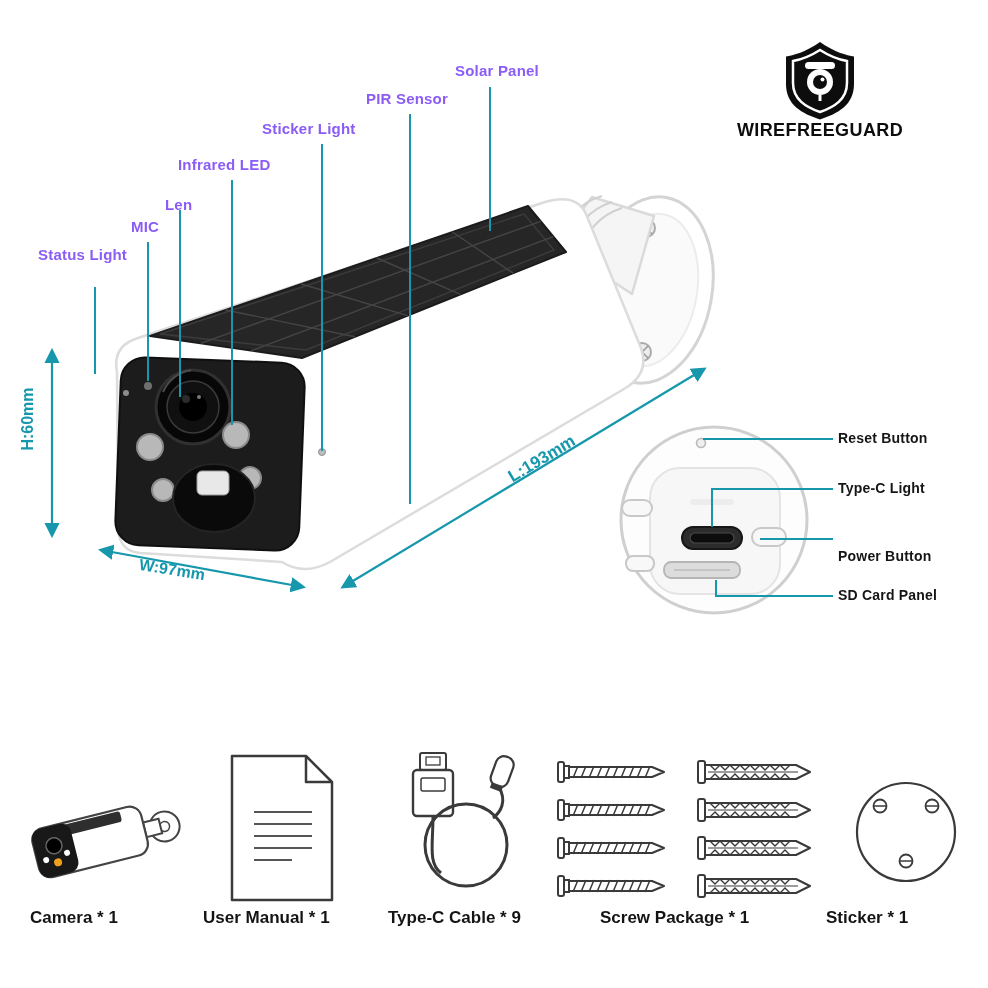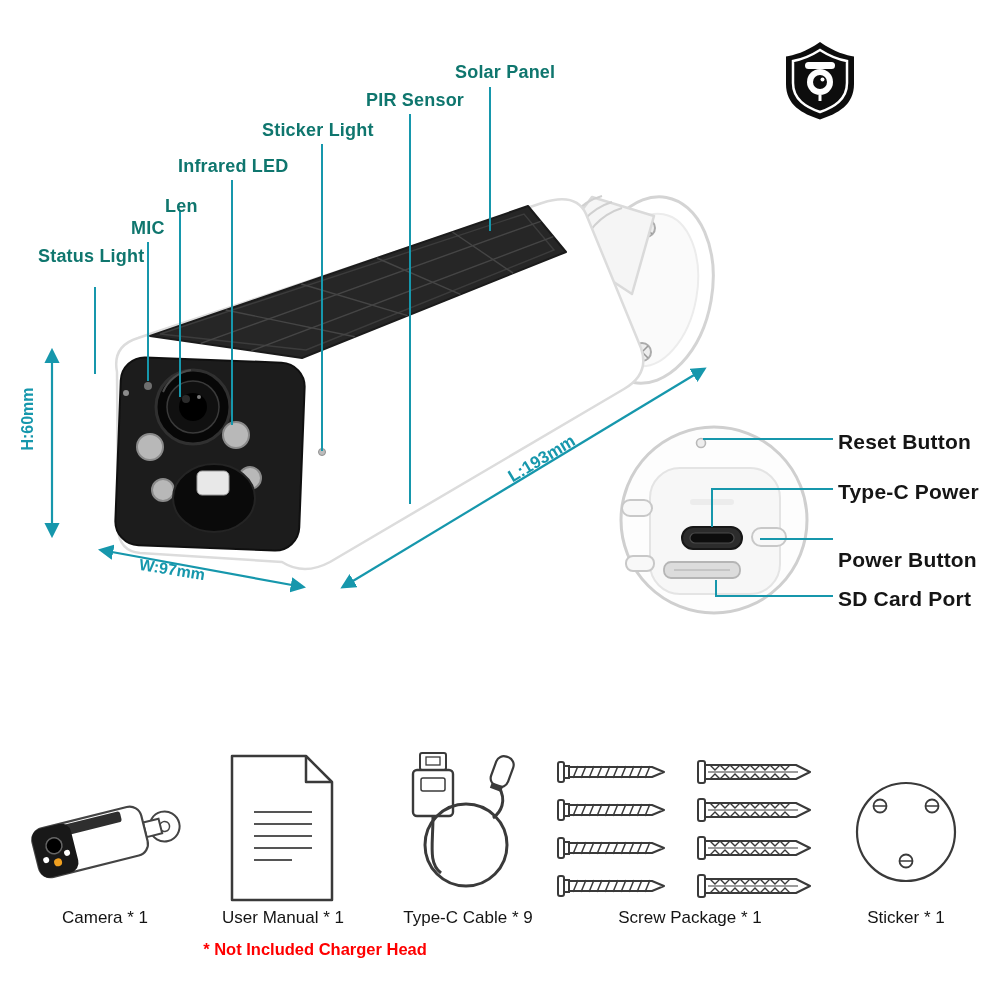--- a/index.html
+++ b/index.html
@@ -2,37 +2,37 @@
 <html><head>
 <meta charset="utf-8">
 <style>
   html,body{margin:0;padding:0;background:#fff;}
   .canvas{
     position:relative;width:988px;height:988px;background:#ffffff;
     font-family:"Liberation Sans", sans-serif;overflow:hidden;
   }
   .canvas svg.art{position:absolute;left:0;top:0;z-index:1;}
   .lbl{
-    position:absolute;z-index:2;font-size:18px;font-weight:600;color:#0f766e;
+    position:absolute;z-index:2;font-size:15px;font-weight:600;color:#8b5cf6;
     letter-spacing:.2px;white-space:nowrap;
   }
   .back-lbl{
-    position:absolute;z-index:2;font-size:21px;font-weight:600;color:#151515;
+    position:absolute;z-index:2;font-size:14px;font-weight:600;color:#151515;
     letter-spacing:.2px;white-space:nowrap;
   }
   .dim{
     position:absolute;z-index:2;font-size:16px;font-weight:700;color:#1697ac;
     text-align:center;white-space:nowrap;
   }
   .dim-h{left:-16px;top:410px;width:88px;transform:rotate(-90deg);}
   .dim-w{left:124px;top:561px;width:96px;transform:rotate(9deg);}
   .dim-l{left:490px;top:449px;width:104px;transform:rotate(-31deg);font-size:17px;}
   .item-lbl{
-    position:absolute;z-index:2;font-size:17px;font-weight:400;color:#141414;
-    text-align:center;white-space:nowrap;top:908px;
+    position:absolute;z-index:2;font-size:17px;font-weight:700;color:#141414;
+    text-align:left;white-space:nowrap;top:908px;
   }
   .note{
     position:absolute;z-index:2;left:155px;top:940px;width:320px;text-align:center;
     font-size:16.5px;font-weight:600;color:#fe0000;white-space:nowrap;
   }
   .brand{
     position:absolute;z-index:2;left:718px;top:120px;width:204px;text-align:center;
     font-size:18px;font-weight:800;color:#0d0d0d;letter-spacing:.4px;white-space:nowrap;
   }
 </style>
@@ -239,39 +239,39 @@
       <circle cx="906" cy="832" r="49" stroke-width="2.2"></circle>
       <circle cx="880" cy="806" r="6.5" stroke-width="1.8"></circle>
       <line x1="873" y1="806" x2="887" y2="806" stroke-width="1.5"></line>
       <circle cx="932" cy="806" r="6.5" stroke-width="1.8"></circle>
       <line x1="925" y1="806" x2="939" y2="806" stroke-width="1.5"></line>
       <circle cx="906" cy="861" r="6.5" stroke-width="1.8"></circle>
       <line x1="899" y1="861" x2="913" y2="861" stroke-width="1.5"></line>
     </g>
   </svg>
 
+  <div class="brand">WIREFREEGUARD</div>
 
   <div class="lbl" style="left:455px;top:62px">Solar Panel</div>
   <div class="lbl" style="left:366px;top:90px">PIR Sensor</div>
   <div class="lbl" style="left:262px;top:120px">Sticker Light</div>
   <div class="lbl" style="left:178px;top:156px">Infrared LED</div>
   <div class="lbl" style="left:165px;top:196px">Len</div>
   <div class="lbl" style="left:131px;top:218px">MIC</div>
   <div class="lbl" style="left:38px;top:246px">Status Light</div>
 
   <div class="back-lbl" style="left:838px;top:430px">Reset Button</div>
-  <div class="back-lbl" style="left:838px;top:480px">Type-C Power</div>
+  <div class="back-lbl" style="left:838px;top:480px">Type-C Light</div>
   <div class="back-lbl" style="left:838px;top:548px">Power Button</div>
-  <div class="back-lbl" style="left:838px;top:587px">SD Card Port</div>
+  <div class="back-lbl" style="left:838px;top:587px">SD Card Panel</div>
 
   <div class="dim dim-h">H:60mm</div>
   <div class="dim dim-w">W:97mm</div>
   <div class="dim dim-l">L:193mm</div>
 
   <div class="item-lbl" style="left:30px;width:150px">Camera * 1</div>
   <div class="item-lbl" style="left:203px;width:160px">User Manual * 1</div>
   <div class="item-lbl" style="left:388px;width:160px">Type-C Cable * 9</div>
   <div class="item-lbl" style="left:600px;width:180px">Screw Package * 1</div>
   <div class="item-lbl" style="left:826px;width:160px">Sticker * 1</div>
 
-  <div class="note">* Not Included Charger Head</div>
 
 </div>
 
 </body></html>

